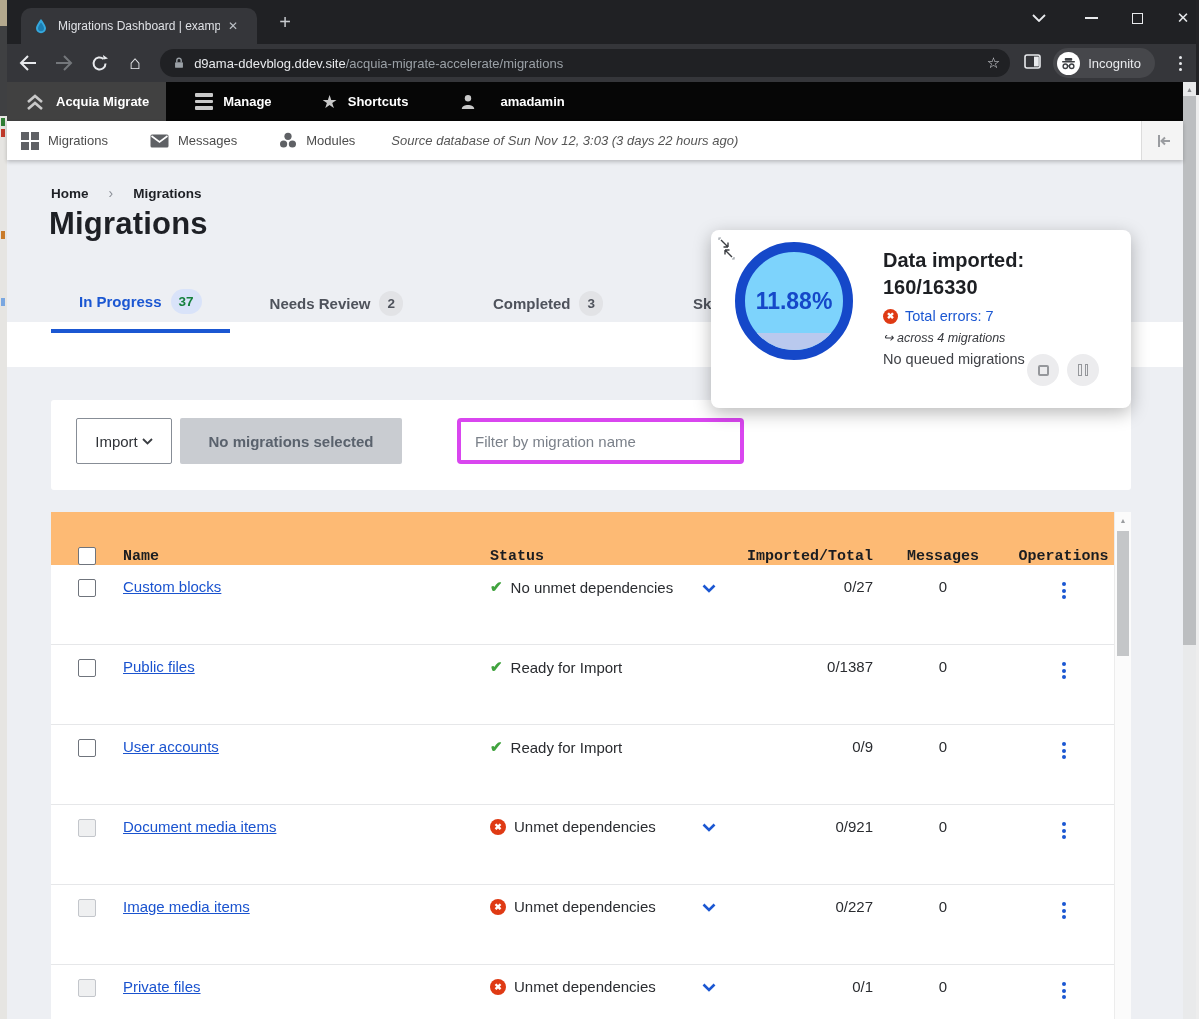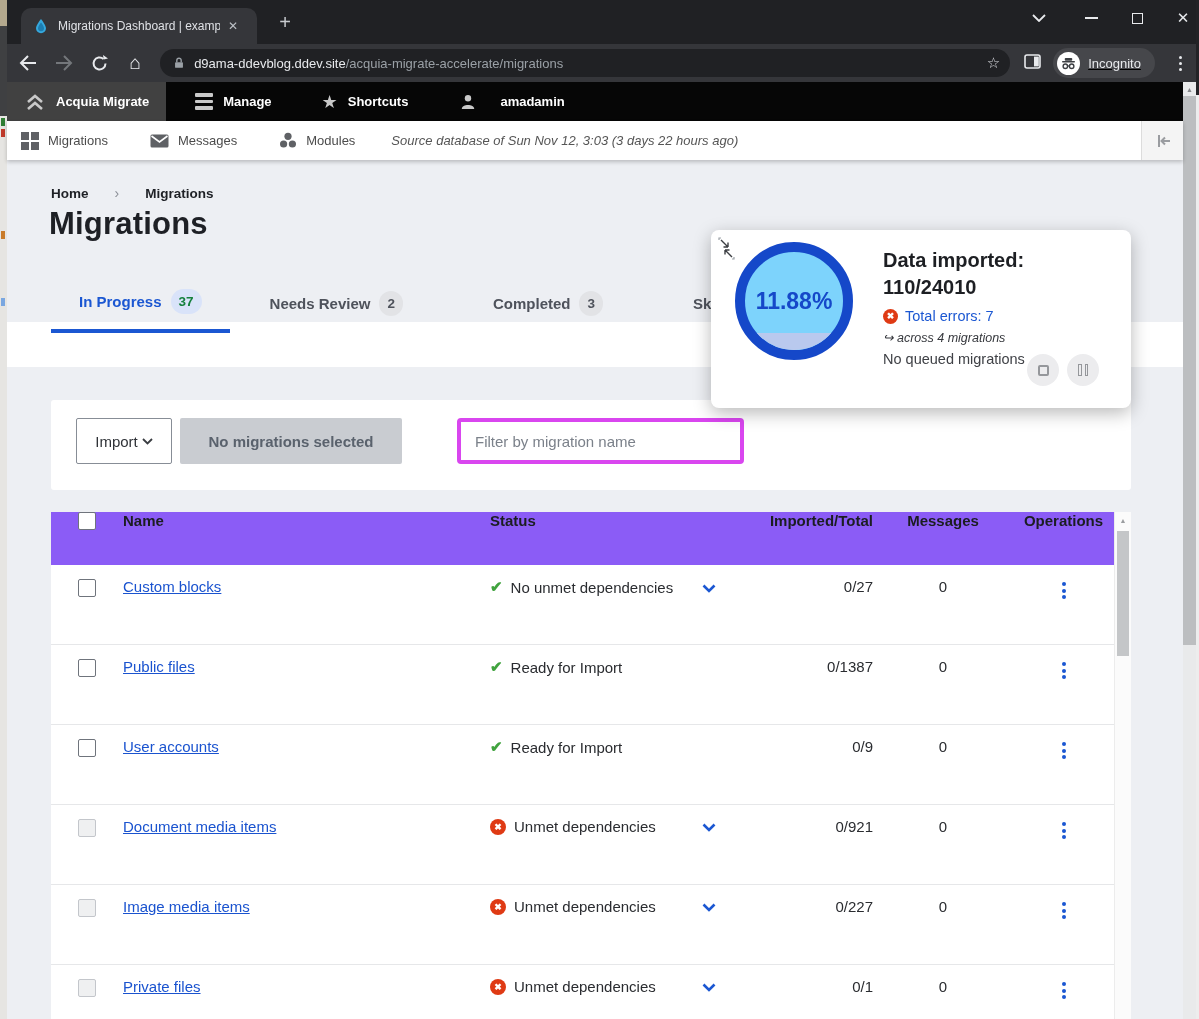--- a/index.html
+++ b/index.html
@@ -31,40 +31,40 @@
 
   #navbar { left:7px; top:44px; width:1189px; height:38px; background:#35363a; display:flex; align-items:center; }
   .nav-icon { width:30px; height:30px; display:flex; align-items:center; justify-content:center; margin-left:6px; border-radius:50%; }
   #omnibox { width:856px; height:28px; background:#202124; border-radius:14px; margin-left:10px;
     display:flex; align-items:center; padding:0 10px 0 12px; }
   #url-host { color:#e8eaed; font-size:13px; margin-left:8px; white-space:nowrap; }
   #url-path { color:#9aa0a6; font-size:13px; white-space:nowrap; }
   #bookmark-star { margin-left:auto; color:#dadce0; font-size:15px; }
   #side-panel-btn { margin-left:14px; }
   #incognito-badge { height:30px; background:#46474b; border-radius:15px; display:flex; align-items:center;
-    margin-left:12px; padding:0 14px 0 4px;text-decoration:underline; }
+    margin-left:12px; padding:0 14px 0 4px; }
   #incognito-circle { width:23px; height:23px; border-radius:50%; background:#fff; display:flex; align-items:center; justify-content:center; }
   #incognito-label { color:#e8eaed; font-size:13px; margin-left:8px; }
   #chrome-menu { margin-left:10px; display:flex; flex-direction:column; gap:3px; padding:0 14px; }
   #chrome-menu i { width:3px; height:3px; background:#e8eaed; border-radius:50%; display:block; }
 
   
   #admin-toolbar { left:7px; top:82px; width:1176px; height:39px; background:#060606; display:flex; align-items:stretch; }
   .admin-item { display:flex; align-items:center; padding:0 17px; color:#fff; font-weight:bold; font-size:13px; gap:10px; }
   .admin-item.active { background:#414141; }
   #secondary-toolbar { left:7px; top:121px; width:1176px; height:39px; background:#fff;
     box-shadow:0 2px 4px rgba(0,0,0,.22); display:flex; align-items:center; z-index:3; }
   .sec-item { display:flex; align-items:center; gap:9px; color:#4c4c4c; font-size:13px; padding:0 14px; }
   #source-note { font-style:italic; color:#555; font-size:13px; margin-left:22px; }
   #pin-box { margin-left:auto; width:42px; height:39px; background:#f4f4f4; border-left:1px solid #dcdcdc;
     display:flex; align-items:center; justify-content:center; }
 
   
   #white-band { left:7px; top:322px; width:1176px; height:45px; background:#fff; }
-  #breadcrumb { left:51px; top:185px; display:flex; align-items:center; gap:26px; font-size:13.5px; font-weight:bold; color:#1e2025; }
+  #breadcrumb { left:51px; top:185px; display:flex; align-items:center; gap:20px; font-size:13.5px; font-weight:bold; color:#1e2025; }
   #breadcrumb .sep { color:#8b8f97; font-weight:normal; font-size:14px; }
   #page-title { left:49px; top:206px; font-size:31px; font-weight:800; color:#1e2025; letter-spacing:.2px; }
 
   #tabs { left:51px; top:283px; display:flex; }
   .tab { display:flex; align-items:center; gap:9px; padding:6px 28px 15px 28px; font-size:15px; font-weight:bold;
     color:#4e525b; margin-right:12px; }
   .tab.active { color:#1b57d2; border-bottom:4px solid #1b57d2; }
   .badge { min-width:20px; height:25px; padding:0 8px; border-radius:13px; background:#e2e3e6; color:#4e525b;
     font-size:13.5px; font-weight:bold; display:flex; align-items:center; justify-content:center; }
   .tab.active .badge { background:#d9e3f9; color:#15803d; }
@@ -75,21 +75,21 @@
     font-size:15px; color:#2f3237; }
   #selection-btn { position:absolute; left:129px; top:18px; width:222px; height:46px; background:#c9ccd1;
     border:none; border-radius:2px; font-weight:bold; font-size:15px; color:#5a626d; }
   #filter-input { position:absolute; left:406px; top:18px; width:287px; height:46px; border:4px solid #d946ef;
     border-radius:4px; font-size:15px; padding:0 14px; color:#2f3237; font-family:"Liberation Sans",sans-serif; }
   #filter-input::placeholder { color:#7b818a; }
 
   
   #table-card { left:51px; top:512px; width:1080px; height:507px; background:#fff; }
   .trow { display:flex; align-items:flex-start; width:1063px; }
-  #thead { height:53px; background:#8b5cf6; align-items:flex-start; font-weight:bold; font-size:15px; color:#1b1d21; }
+  #thead { height:53px; background:#fdba74; align-items:flex-end; font-weight:bold; font-size:15px; color:#1b1d21;font-family:Liberation Mono, monospace; }
   .body-row { height:80px; border-bottom:1px solid #e6e7e9; padding-top:13px; font-size:15px; color:#2a2c30; }
   .col-check { width:72px; display:flex; justify-content:center; }
   .col-name { width:357px; }
   .col-status { width:250px; display:flex; align-items:center; gap:8px; padding-left:10px; }
   .col-imported { width:143px; text-align:right; }
   .col-messages { width:140px; text-align:center; }
   .col-operations { width:101px; display:flex; justify-content:center; }
   .cb { width:18px; height:18px; border:1.5px solid #6f747c; border-radius:2px; background:#fff; margin-top:1px; }
   .cb.disabled { border-color:#c3c6cb; background:#eff0f1; }
   #thead .cb { margin-top:0; }
@@ -501,21 +501,21 @@
           <path d="M14 20 L7 13 M7 13 L7 17.5 M7 13 L11.5 13" stroke="#3c3e42" stroke-width="1.4" fill="none"></path>
           <path d="M16 20 L16 22 L14 22" stroke="#9aa0a6" stroke-width="1.2" fill="none"></path>
         </svg>
     </span>
     <div id="progress-ring">
       <div id="progress-fill"></div>
       <span id="progress-percent">11.88%</span>
     </div>
     <div id="ov-text">
       <div class="ov-big">Data imported:</div>
-      <div class="ov-big">110/24010</div>
+      <div class="ov-big">160/16330</div>
       <div id="ov-errors">
         <span class="status-err" style="width:15px;height:15px;min-width:15px;">✖</span>
         <span class="lbl">Total errors: 7</span>
       </div>
       <div id="ov-across">
         <span>↪</span>
         <span>across 4 migrations</span>
       </div>
       <div id="ov-queue">No queued migrations</div>
     </div>

